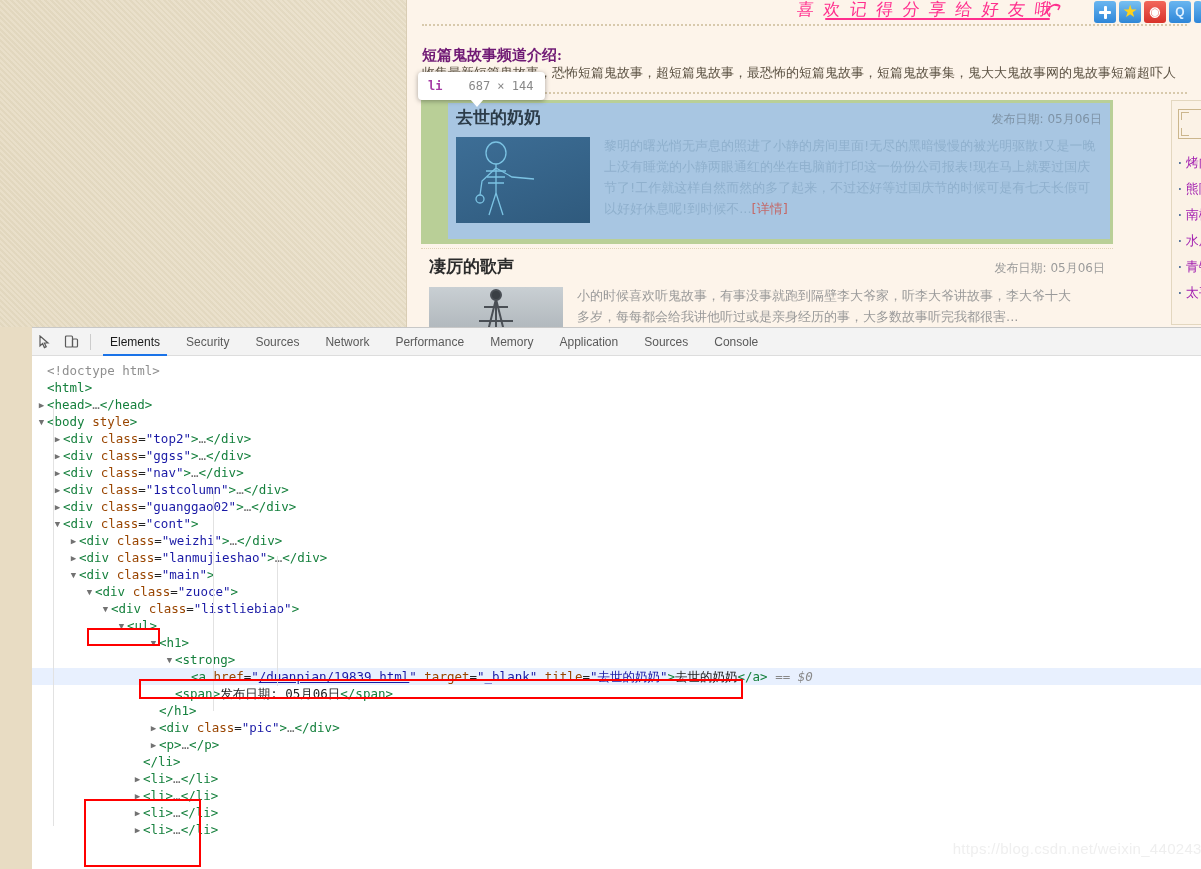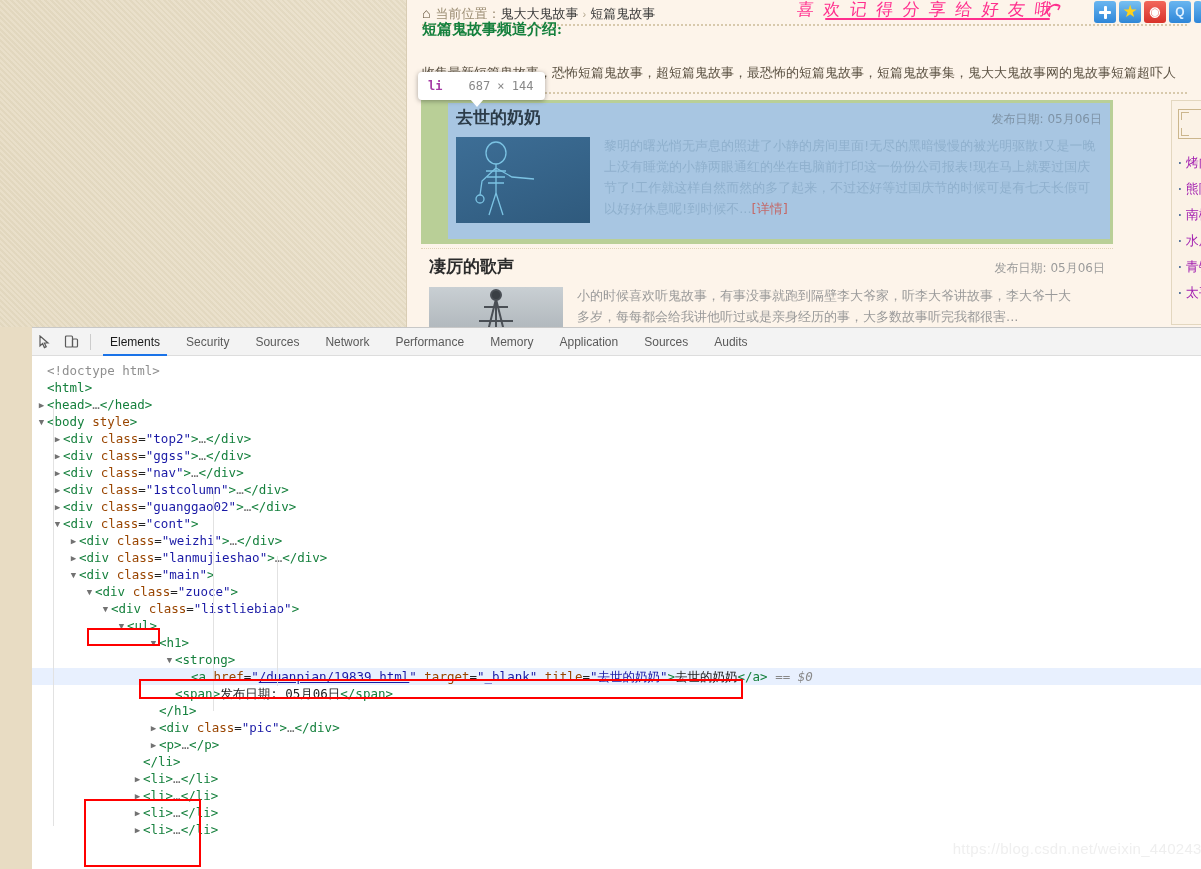--- a/index.html
+++ b/index.html
@@ -76,22 +76,22 @@
   .weizhi .wz-sep { color:#b3a78e; margin:0 4px; font-size:11px; }
   .dashed-sep {
     position:absolute; left:15px; width:765px; height:0;
     border-top:2px dotted #d8c9ac;
   }
   #sep1 { top:24px; }
   #sep2 { top:92px; }
 
   
   .lanmu-title {
-    position:absolute; left:15px; top:20px;
-    font-size:15px; font-weight:bold; color:#15803d;
+    position:absolute; left:15px; top:46px;
+    font-size:15px; font-weight:bold; color:#701a75;
     font-family:Liberation Serif, serif;
   }
   .lanmu-desc {
     position:absolute; left:15px; top:64px; width:770px;
     font-size:13px; color:#5c5243; white-space:nowrap; overflow:hidden;
     font-family:"DejaVu Sans", sans-serif;
   }
 
   
   .main-wrap { position:absolute; left:14px; top:100px; width:767px; }
@@ -282,23 +282,20 @@
         </svg>
         <div class="share-icons">
           <div class="sicon sicon-plus"></div>
           <div class="sicon sicon-star">★</div>
           <div class="sicon sicon-weibo">◉</div>
           <div class="sicon sicon-qz">Q</div>
           <div class="sicon sicon-last"></div>
         </div>
       </div>
 
-      <div class="weizhi">
-        <span class="home-icon">⌂</span><span class="wz-label">当前位置：</span><span class="wz-link">鬼大大鬼故事</span><span class="wz-sep">›</span><span class="wz-link">短篇鬼故事</span>
-      </div>
       <div class="dashed-sep" id="sep1"></div>
 
       <div class="lanmu-title">短篇鬼故事频道介绍:</div>
       <div class="lanmu-desc">收集最新短篇鬼故事，恐怖短篇鬼故事，超短篇鬼故事，最恐怖的短篇鬼故事，短篇鬼故事集，鬼大大鬼故事网的鬼故事短篇超吓人</div>
       <div class="dashed-sep" id="sep2"></div>
 
       <div class="main-wrap">
 
         <div class="zuoce">
 
@@ -382,21 +379,21 @@
     <div class="dt-divider"></div>
     <div class="dt-tabs">
       <div class="dt-tab active">Elements</div>
       <div class="dt-tab">Security</div>
       <div class="dt-tab">Sources</div>
       <div class="dt-tab">Network</div>
       <div class="dt-tab">Performance</div>
       <div class="dt-tab">Memory</div>
       <div class="dt-tab">Application</div>
       <div class="dt-tab">Sources</div>
-      <div class="dt-tab">Audits</div>
+      <div class="dt-tab">Console</div>
     </div>
   </div>
 
   <div id="dom-tree">
       <div class="node" style="padding-left: 4px;"><span class="tw none">▶</span><span><span class="doct">&lt;!doctype html&gt;</span></span></div>
       <div class="node" style="padding-left: 4px;"><span class="tw none">▶</span><span><span class="p">&lt;html&gt;</span></span></div>
       <div class="node" style="padding-left: 4px;"><span class="tw">▶</span><span><span class="p">&lt;head&gt;</span><span class="ell">…</span><span class="p">&lt;/head&gt;</span></span></div>
       <div class="node" style="padding-left: 4px;"><span class="tw">▼</span><span><span class="p">&lt;body</span> <span class="an">style</span><span class="p">&gt;</span></span></div>
       <div class="node" style="padding-left: 20px;"><span class="tw">▶</span><span><span class="p">&lt;div</span> <span class="an">class</span>=<span class="av">"top2"</span><span class="p">&gt;</span><span class="ell">…</span><span class="p">&lt;/div&gt;</span></span></div>
       <div class="node" style="padding-left: 20px;"><span class="tw">▶</span><span><span class="p">&lt;div</span> <span class="an">class</span>=<span class="av">"ggss"</span><span class="p">&gt;</span><span class="ell">…</span><span class="p">&lt;/div&gt;</span></span></div>

